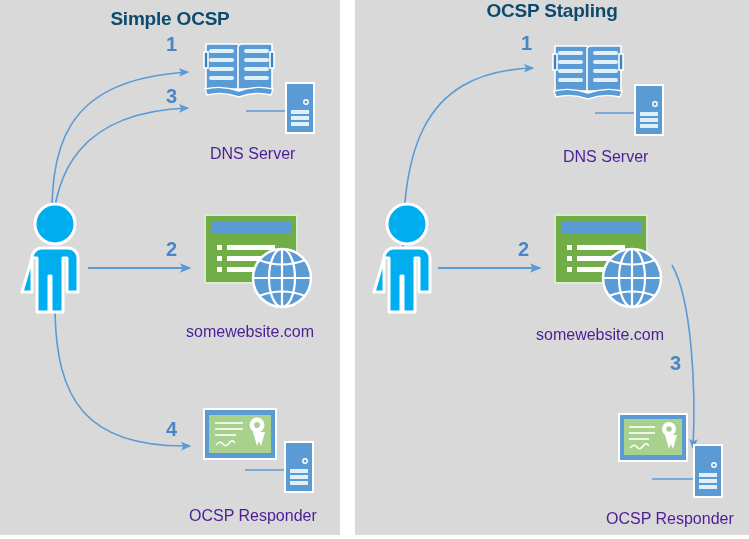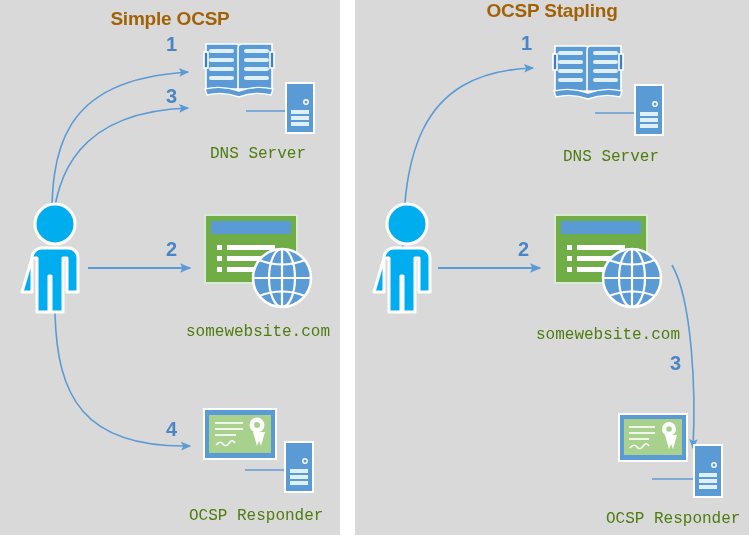--- a/index.html
+++ b/index.html
@@ -3,22 +3,22 @@
 <meta charset="utf-8">
 <style>
   html,body{margin:0;padding:0;background:#ffffff;}
   body{width:749px;height:539px;overflow:hidden;
        font-family:"Liberation Sans","DejaVu Sans",sans-serif;}
   #stage{position:relative;width:749px;height:539px;background:#ffffff;}
   .panel{position:absolute;top:0;height:535px;background:#d9d9d9;}
   #panel-left{left:0;width:340px;}
   #panel-right{left:355px;width:394px;}
   .title{position:absolute;text-align:center;font-weight:bold;font-size:19px;
-         color:#a16207;letter-spacing:-0.2px;white-space:nowrap;}
-  .caption{position:absolute;font-size:16px;color:#4d7c0f;white-space:nowrap;font-family:Liberation Mono, monospace;}
+         color:#0c4a6e;letter-spacing:-0.2px;white-space:nowrap;}
+  .caption{position:absolute;font-size:16px;color:#4c1d95;white-space:nowrap;}
   .step-num{position:absolute;font-weight:bold;font-size:20px;color:#4a86c5;}
   svg.arrows{position:absolute;left:0;top:0;width:749px;height:539px;
              pointer-events:none;overflow:visible;}
   .icon{position:absolute;}
   .icon svg{display:block;overflow:visible;}
 </style>
 </head>
 <body>
 
 <div id="stage">

